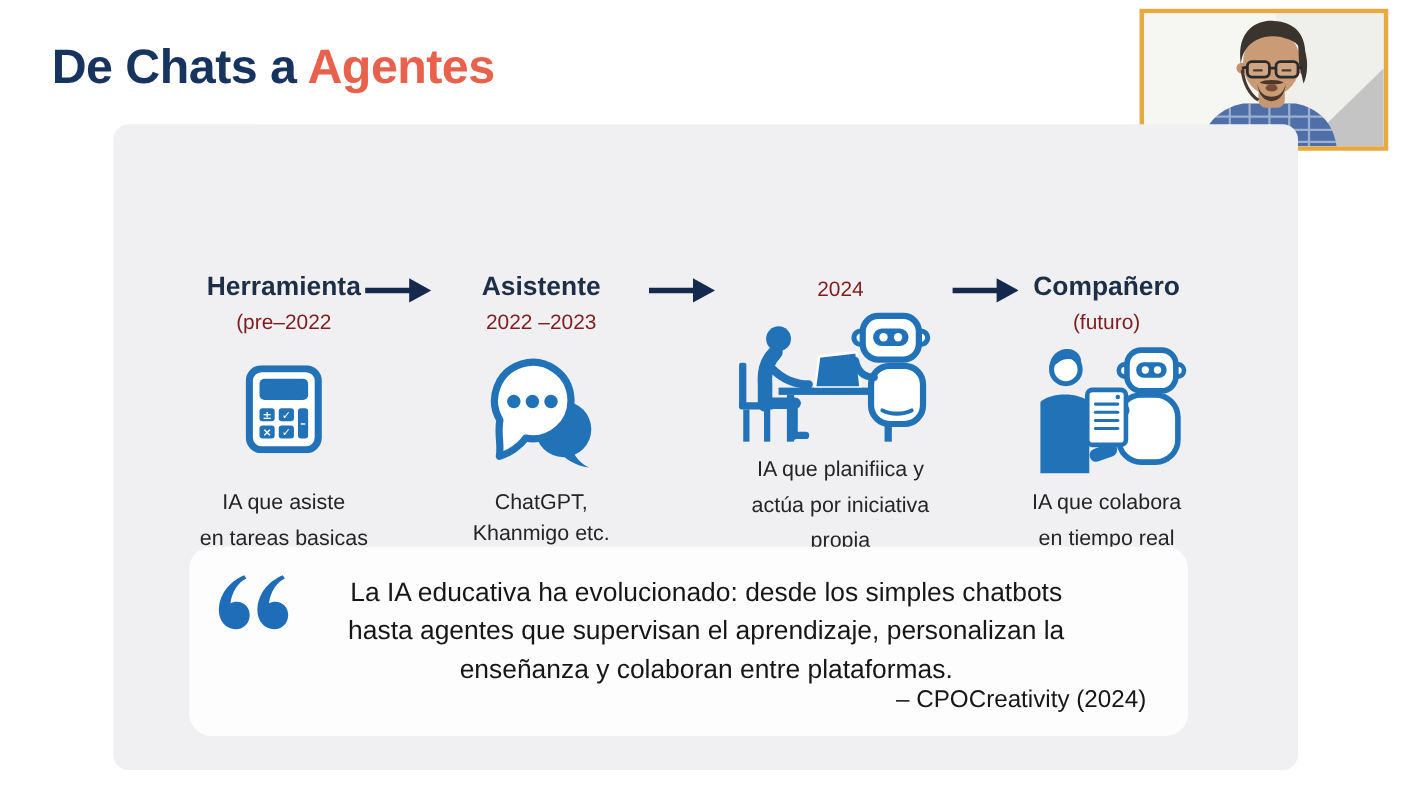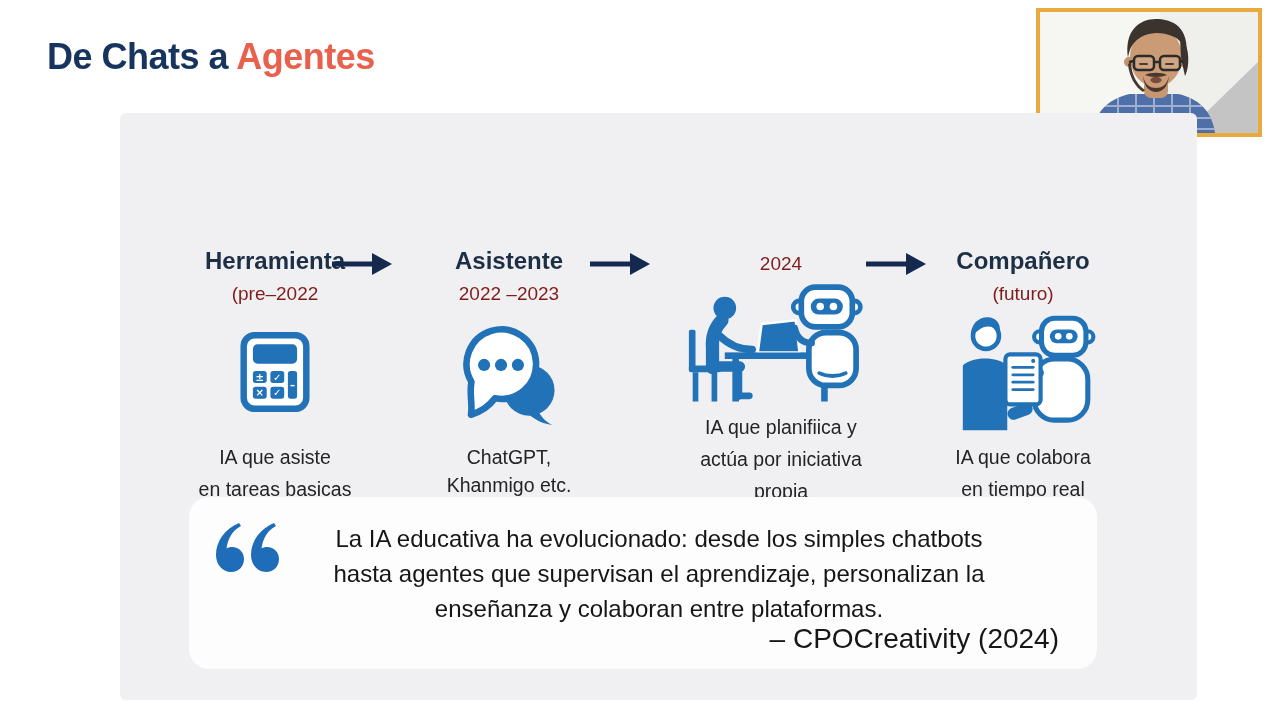--- a/index.html
+++ b/index.html
@@ -1,26 +1,26 @@
 <!DOCTYPE html>
 <html><head>
 <meta charset="utf-8">
 <style>
   html,body{margin:0;padding:0;background:#ffffff;}
   .page{position:relative;width:1280px;height:720px;background:#ffffff;overflow:hidden;
         font-family:"Liberation Sans", sans-serif;}
 
   
-  .slide-title{position:absolute;left:47px;top:36px;font-size:36px;font-weight:800;
+  .slide-title{position:absolute;left:47px;top:36px;font-size:44px;font-weight:800;
                letter-spacing:-0.5px;color:#17345f;white-space:nowrap;}
   .slide-title .accent{color:#e8614d;}
 
   
-  .panel{position:absolute;left:120px;top:113px;width:1077px;height:587px;
-         background:#f0f0f3;border-radius:6px;}
+  .panel{position:absolute;left:103px;top:113px;width:1077px;height:587px;
+         background:#f0f0f3;border-radius:14px;}
 
   
   .stage{position:absolute;top:133px;text-align:center;color:#242424;}
   .stage-1{left:128px;width:260px;}
   .stage-2{left:362px;width:260px;}
   .stage-3{left:630px;width:268px;}
   .stage-4{left:876px;width:260px;}
   .stage-name{font-size:24px;font-weight:700;color:#1d2f45;line-height:30px;}
   .stage-period{font-size:19px;margin-top:5px;line-height:26px;color:#7f1d1d;}
   .icon-box{height:118px;margin-top:6px;display:flex;align-items:center;justify-content:center;}
@@ -30,21 +30,21 @@
   
   .arrow{position:absolute;top:249px;width:62px;height:30px;}
   .arrow-1{left:330px;} .arrow-2{left:588px;} .arrow-3{left:864px;}
 
   
   .quote-card{position:absolute;left:172px;top:497px;width:908px;height:172px;
               background:#fdfdfe;border-radius:20px;text-align:center;}
   .quote-mark{position:absolute;left:24px;top:24px;}
   .quote-text{position:absolute;left:90px;top:24px;width:760px;font-size:24px;
               line-height:35px;color:#161616;white-space:pre-line;}
-  .quote-attribution{position:absolute;right:38px;top:126px;font-size:28px;color:#161616;}
+  .quote-attribution{position:absolute;right:38px;top:126px;font-size:22px;color:#161616;}
 
   
   .webcam{position:absolute;left:1036px;top:8px;width:218px;height:121px;
           border:4px solid #e8a93e;background:#f1f1ef;overflow:hidden;}
 </style>
 </head>
 <body>
 
 <div class="page">
 

